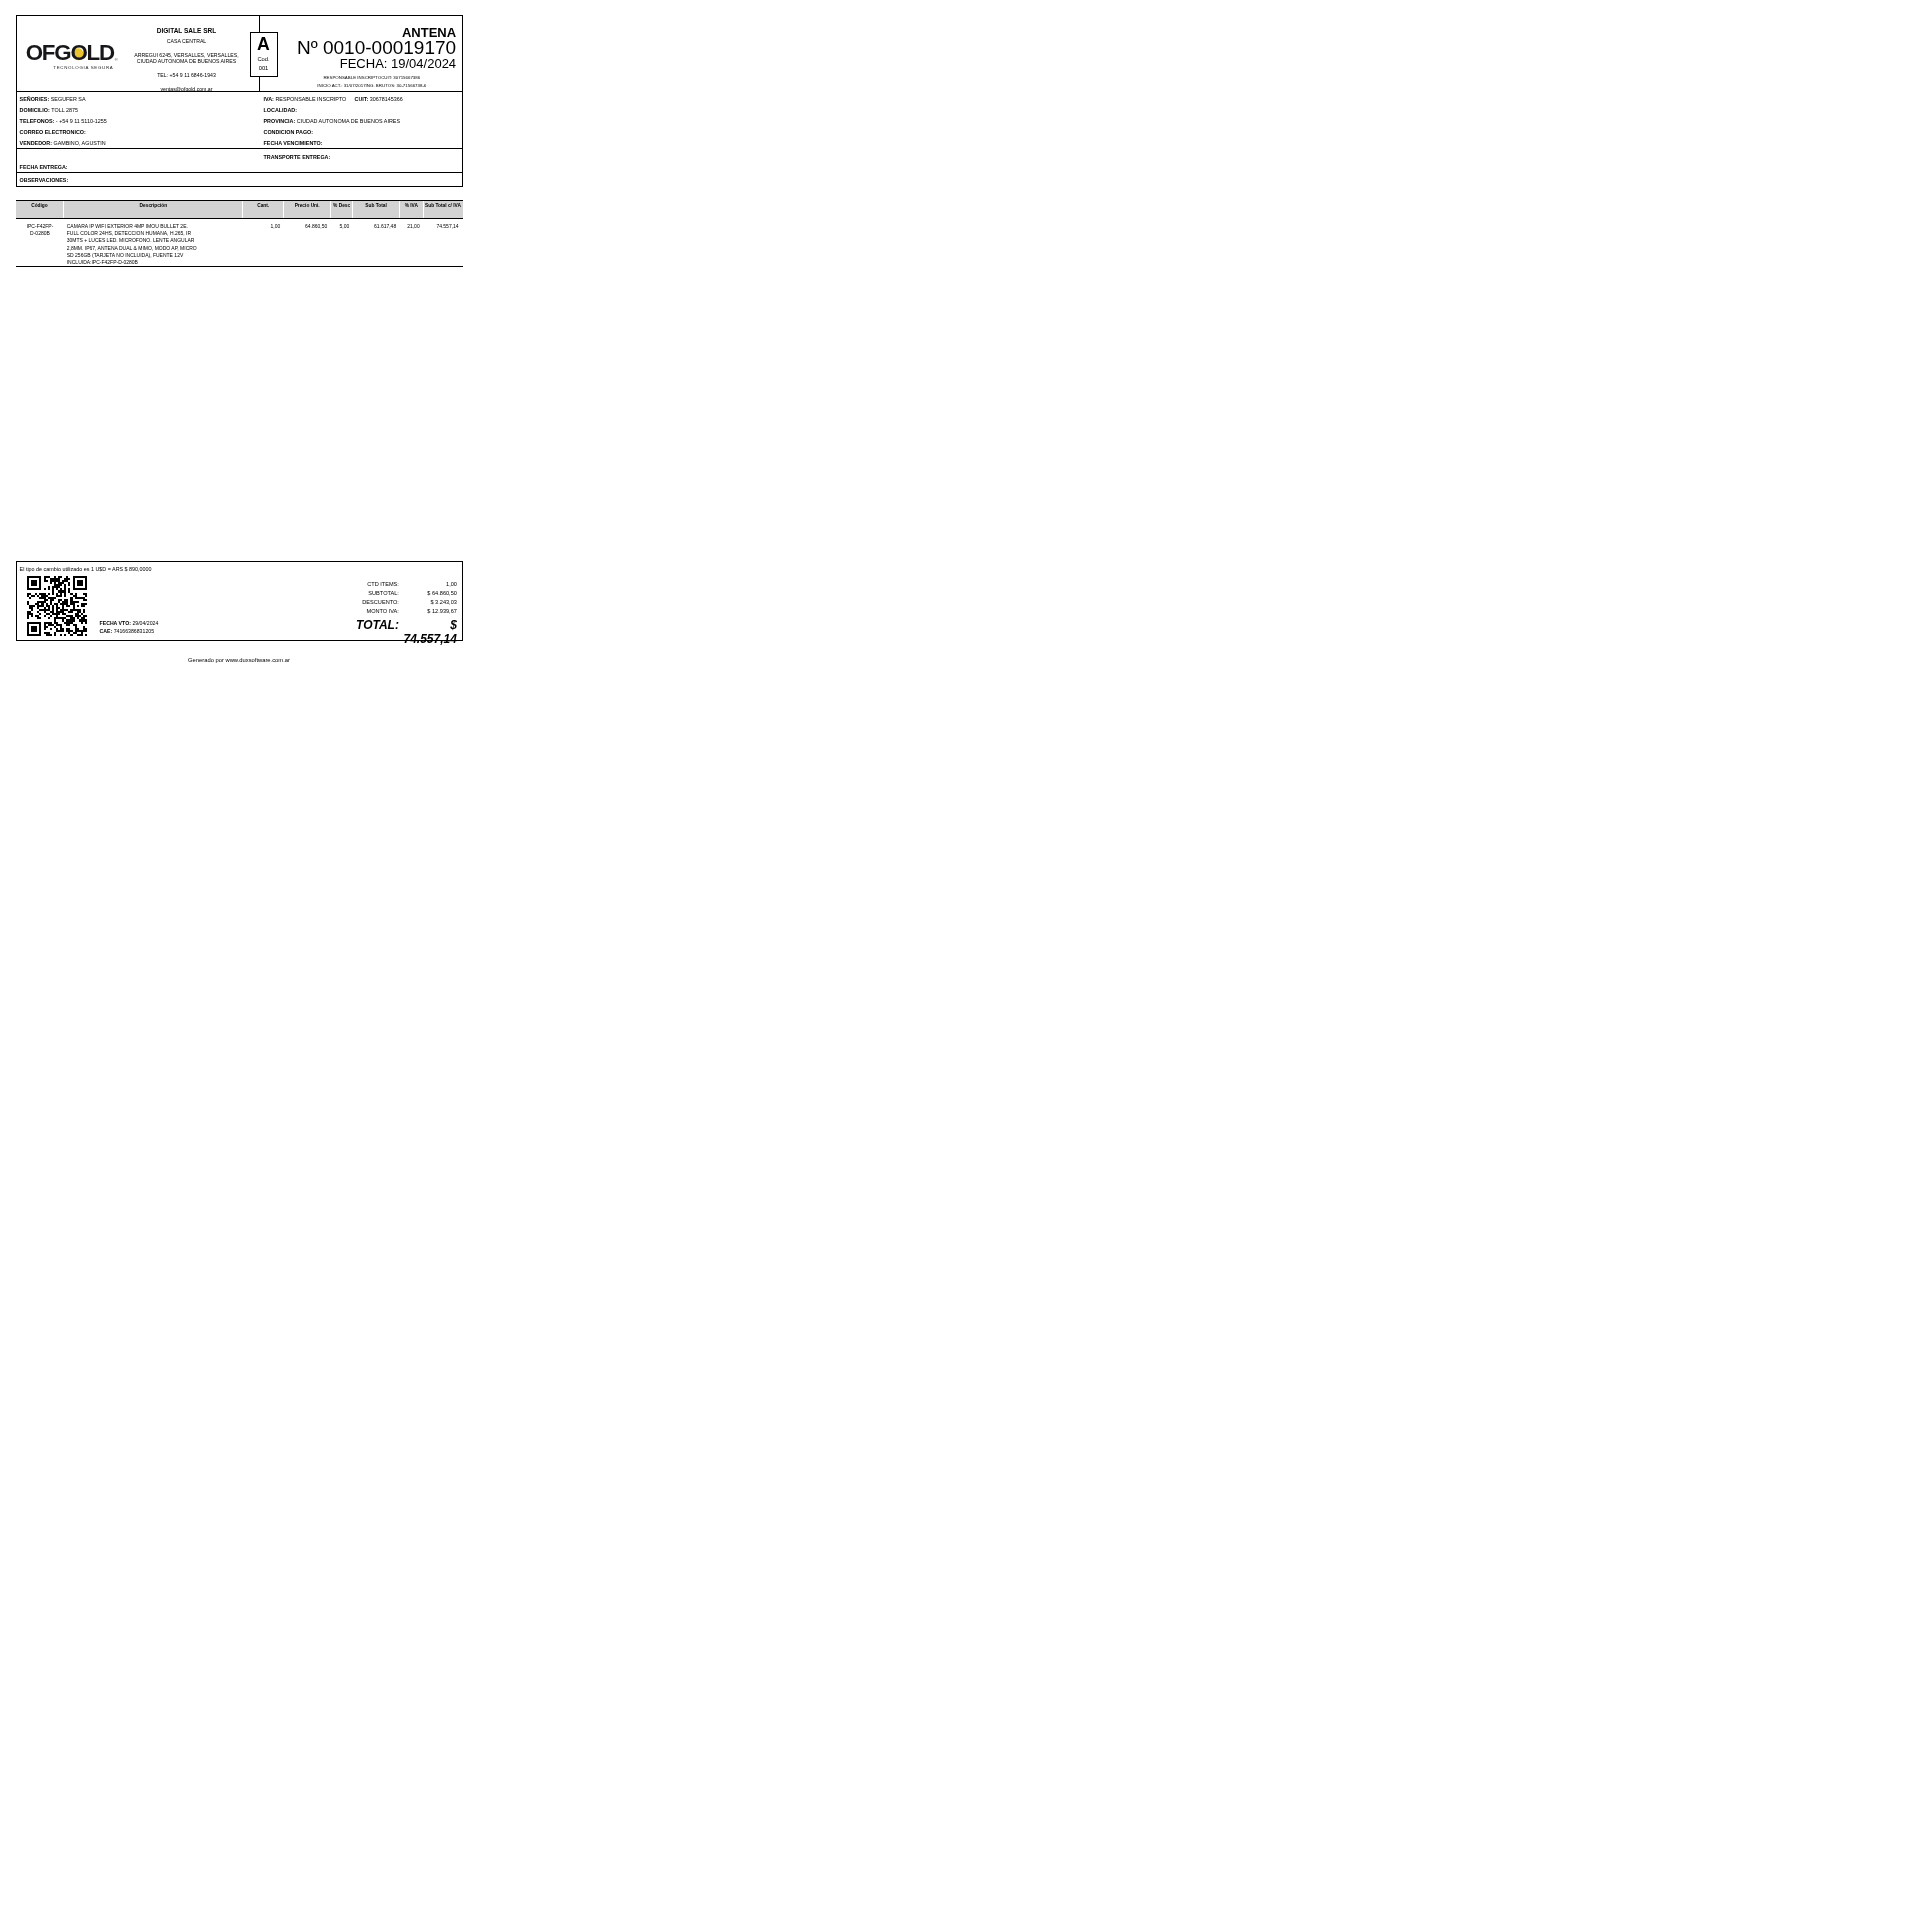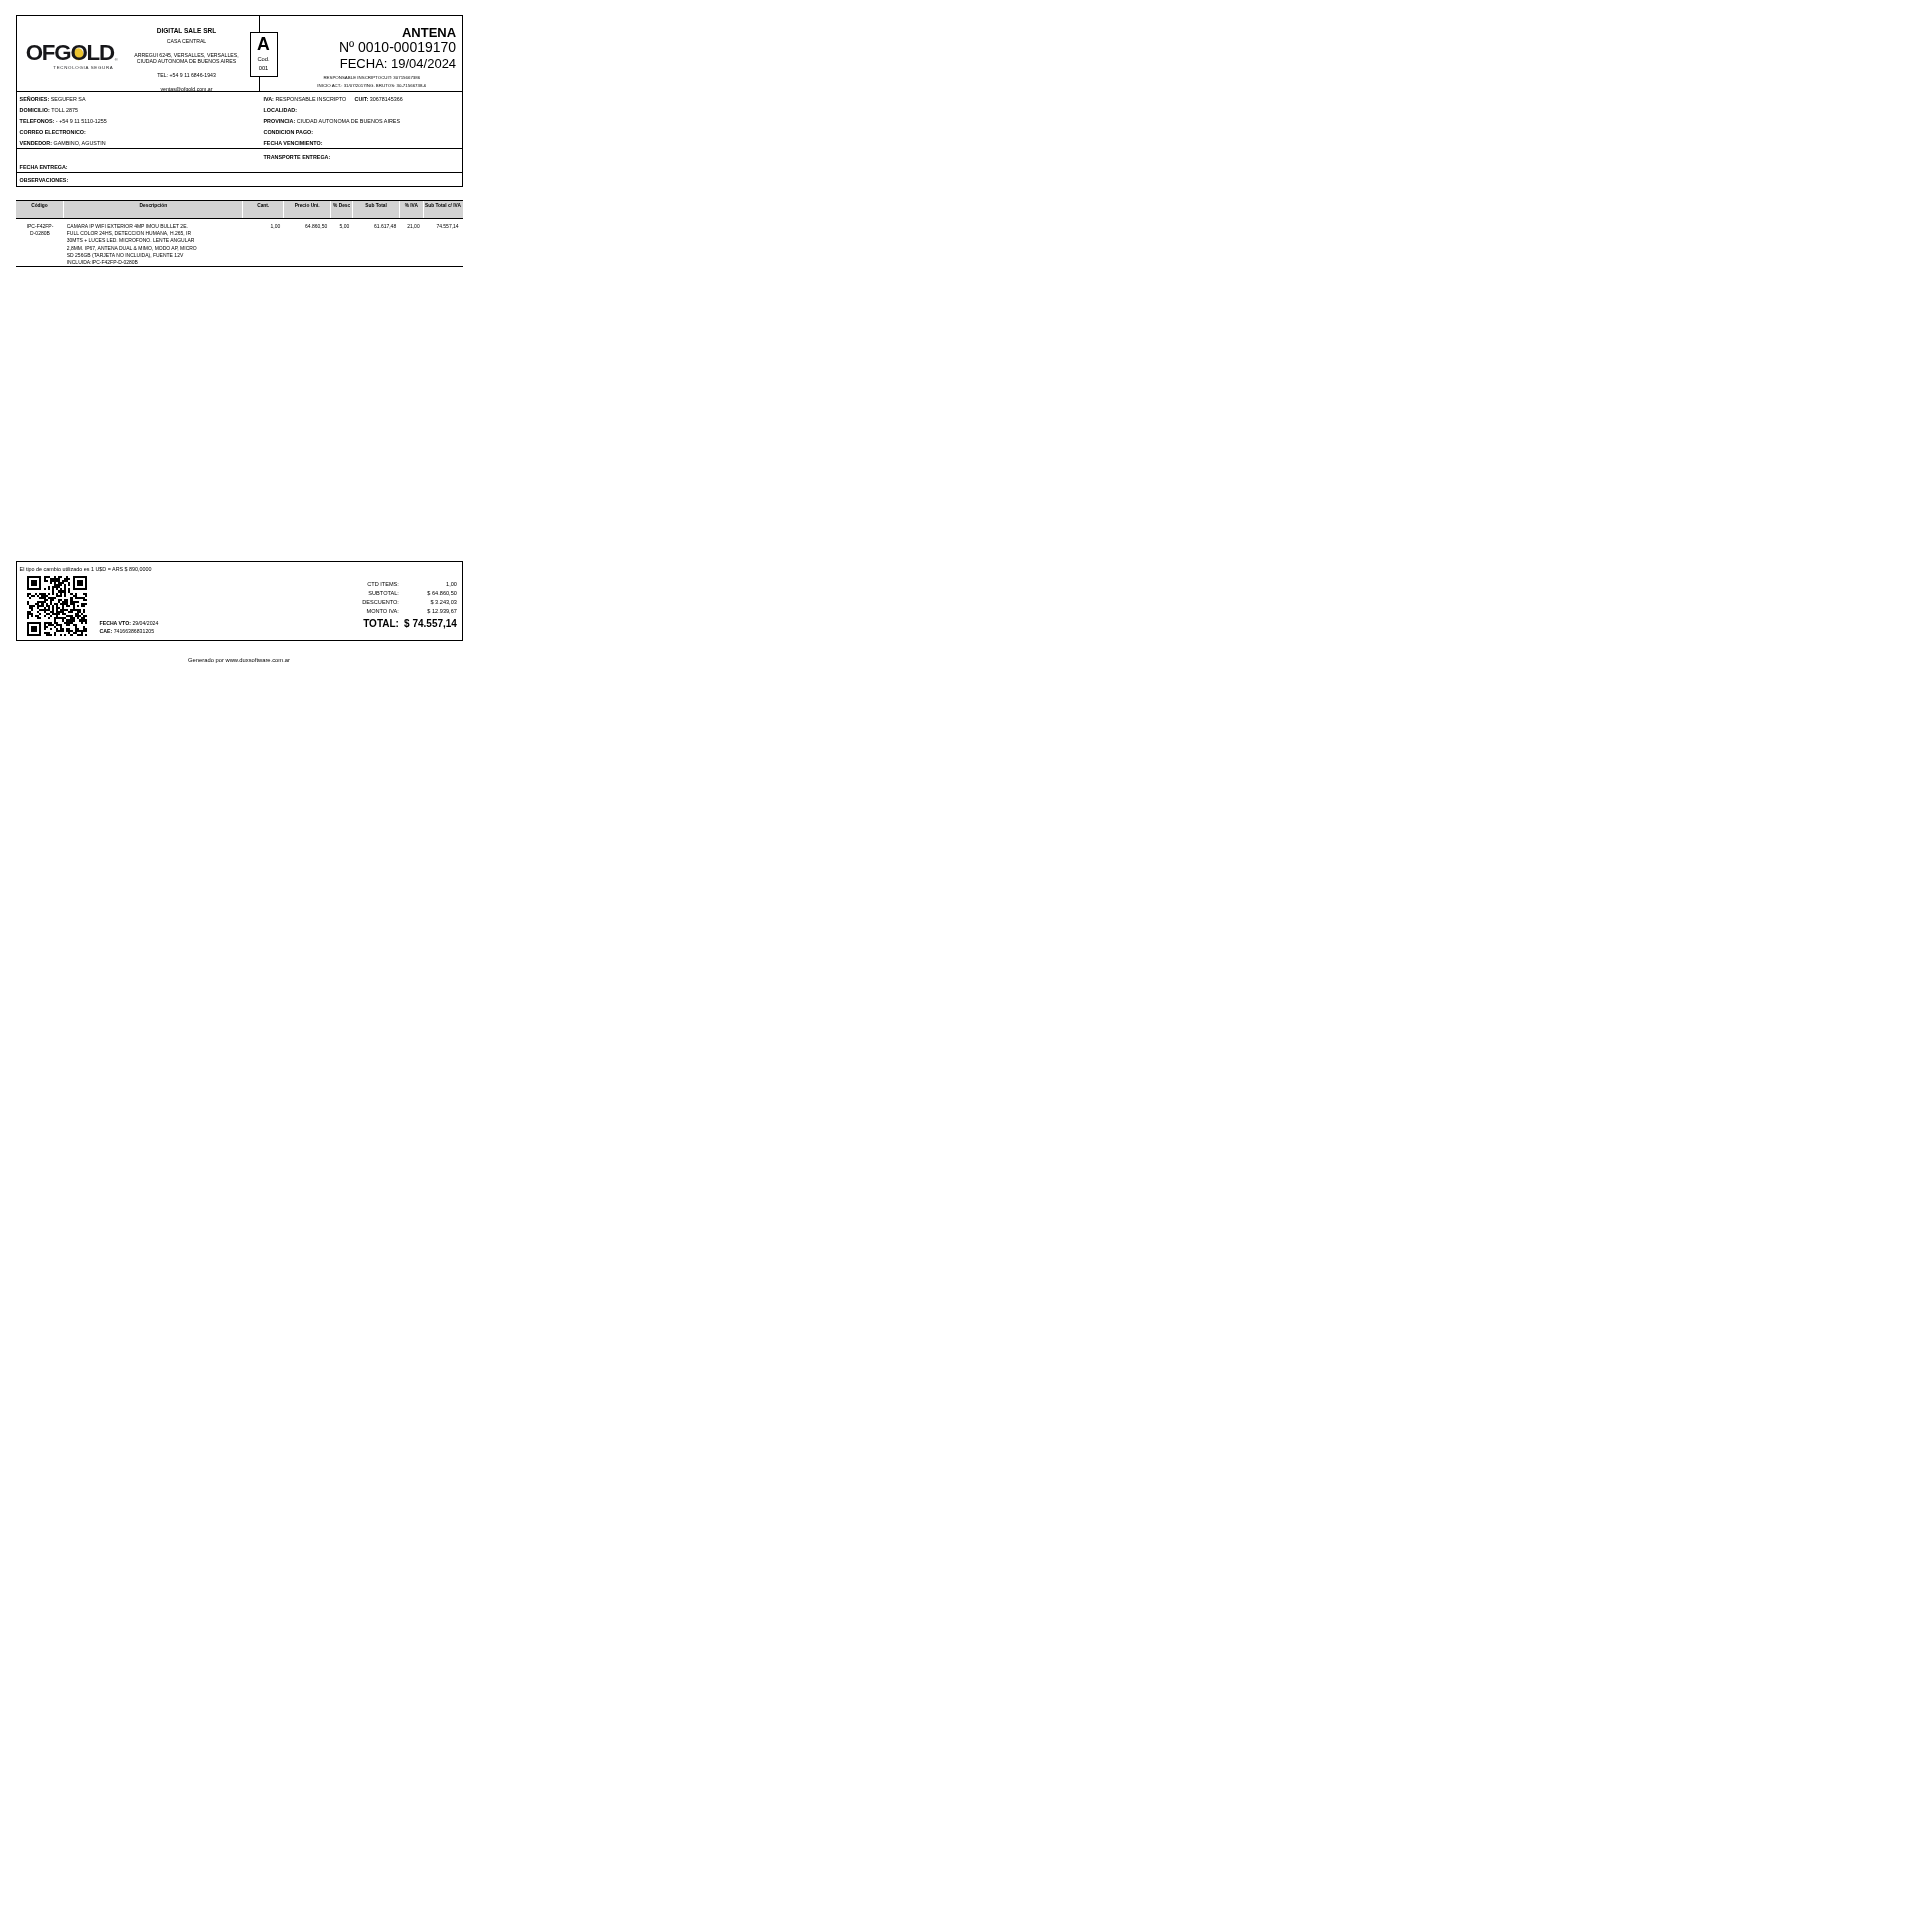--- a/index.html
+++ b/index.html
@@ -26,21 +26,21 @@
   .company-branch{margin-bottom:7.3px;}
   .company-addr2{margin-bottom:7.3px;}
   .company-tel{margin-bottom:7.3px;}
   .header-divider{position:absolute;left:242px;top:0;bottom:0;width:1.2px;background:#000;}
   .letter-box{position:absolute;left:233px;top:15.4px;width:28px;height:45px;background:#fff;
     border:1.2px solid #000;box-sizing:border-box;text-align:center;z-index:2;}
   .letter-a{font-size:17.7px;font-weight:bold;line-height:1;margin-top:3.5px;}
   .letter-cod{font-size:5.8px;line-height:7px;margin-top:1.9px;}
   .right-cell{flex:1;text-align:right;padding:8.5px 5.4px 0 0;box-sizing:border-box;}
   .doc-type{font-size:13px;font-weight:bold;line-height:15.4px;}
-  .doc-number{font-size:14px;font-weight:400;line-height:15.4px;}
+  .doc-number{font-size:19px;font-weight:400;line-height:15.4px;}
   .doc-date{font-size:13px;font-weight:normal;line-height:15.4px;}
   .tax-lines{margin-top:2.7px;padding-left:28px;text-align:center;font-size:4.4px;line-height:7.7px;font-weight:400;}
 
   
   .client-box{margin-top:-1.2px;height:58px;font-size:5.4px;}
   .col-left{position:absolute;left:3.1px;top:4.2px;}
   .col-right{position:absolute;left:247px;top:4.2px;right:2.3px;}
   .crow{height:10.8px;position:relative;white-space:nowrap;}
   .lbl{font-weight:bold;}
   .cuit-part{position:absolute;left:91px;top:0;}
@@ -68,21 +68,21 @@
   .cell-num{text-align:right;padding-right:3.9px;}
 
   
   .footer-box{margin-top:294px;height:80px;border-bottom-width:1.5px;}
   .exchange{position:absolute;left:3.1px;top:3.5px;font-size:5.4px;}
   .qr{position:absolute;left:10.8px;top:14px;width:60px;height:60px;line-height:0;}
   .vto-cae{position:absolute;left:83px;top:58px;font-size:5.2px;line-height:7.7px;}
   .totals{position:absolute;right:4.6px;top:19px;text-align:right;}
   .trow{margin-bottom:2.7px;font-size:5.6px;display:flex;justify-content:flex-end;align-items:baseline;}
   .tvalue{width:58px;text-align:right;}
-  .trow-total{font-size:10px;font-weight:bold;margin-top:4.6px;}
+  .trow-total{font-size:12px;font-weight:bold;margin-top:4.6px;font-style:italic;}
   .generated{margin-top:16px;text-align:center;font-size:5.8px;}
 </style>
 </head>
 <body>
 
 <div class="page">
 
   <div class="box header-box">
     <div class="left-cell">
       <div class="logo-wrap">

